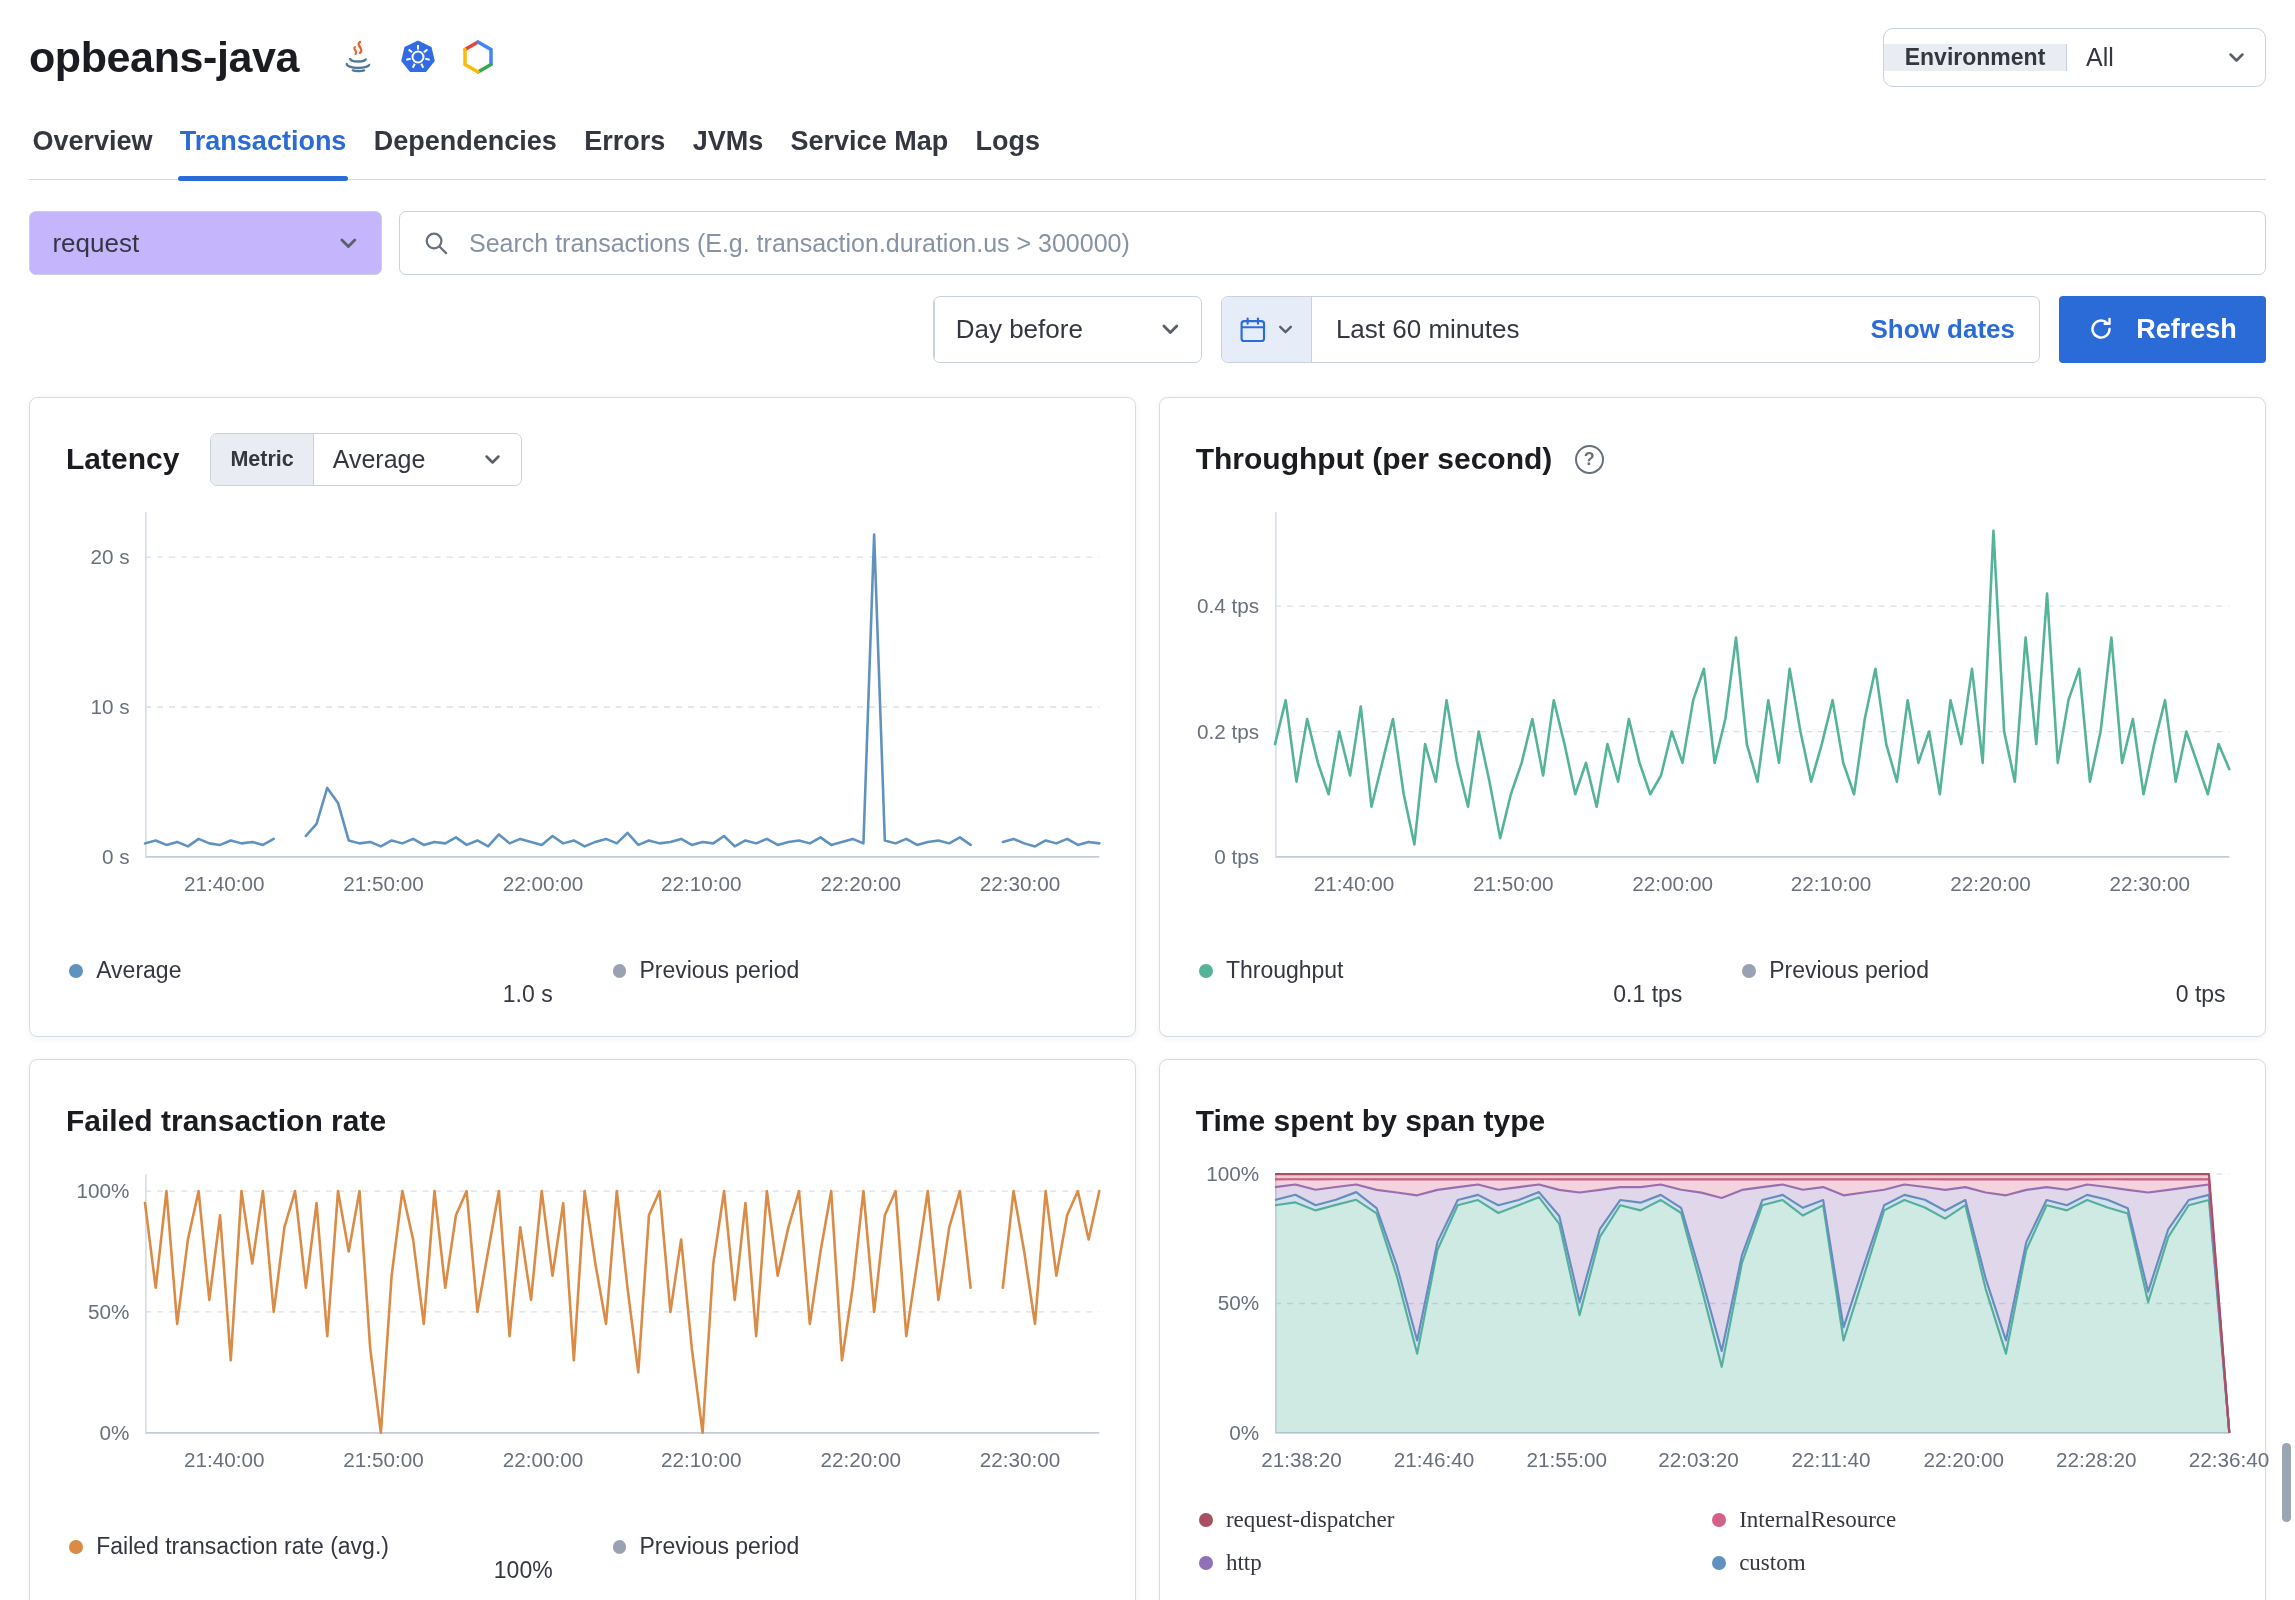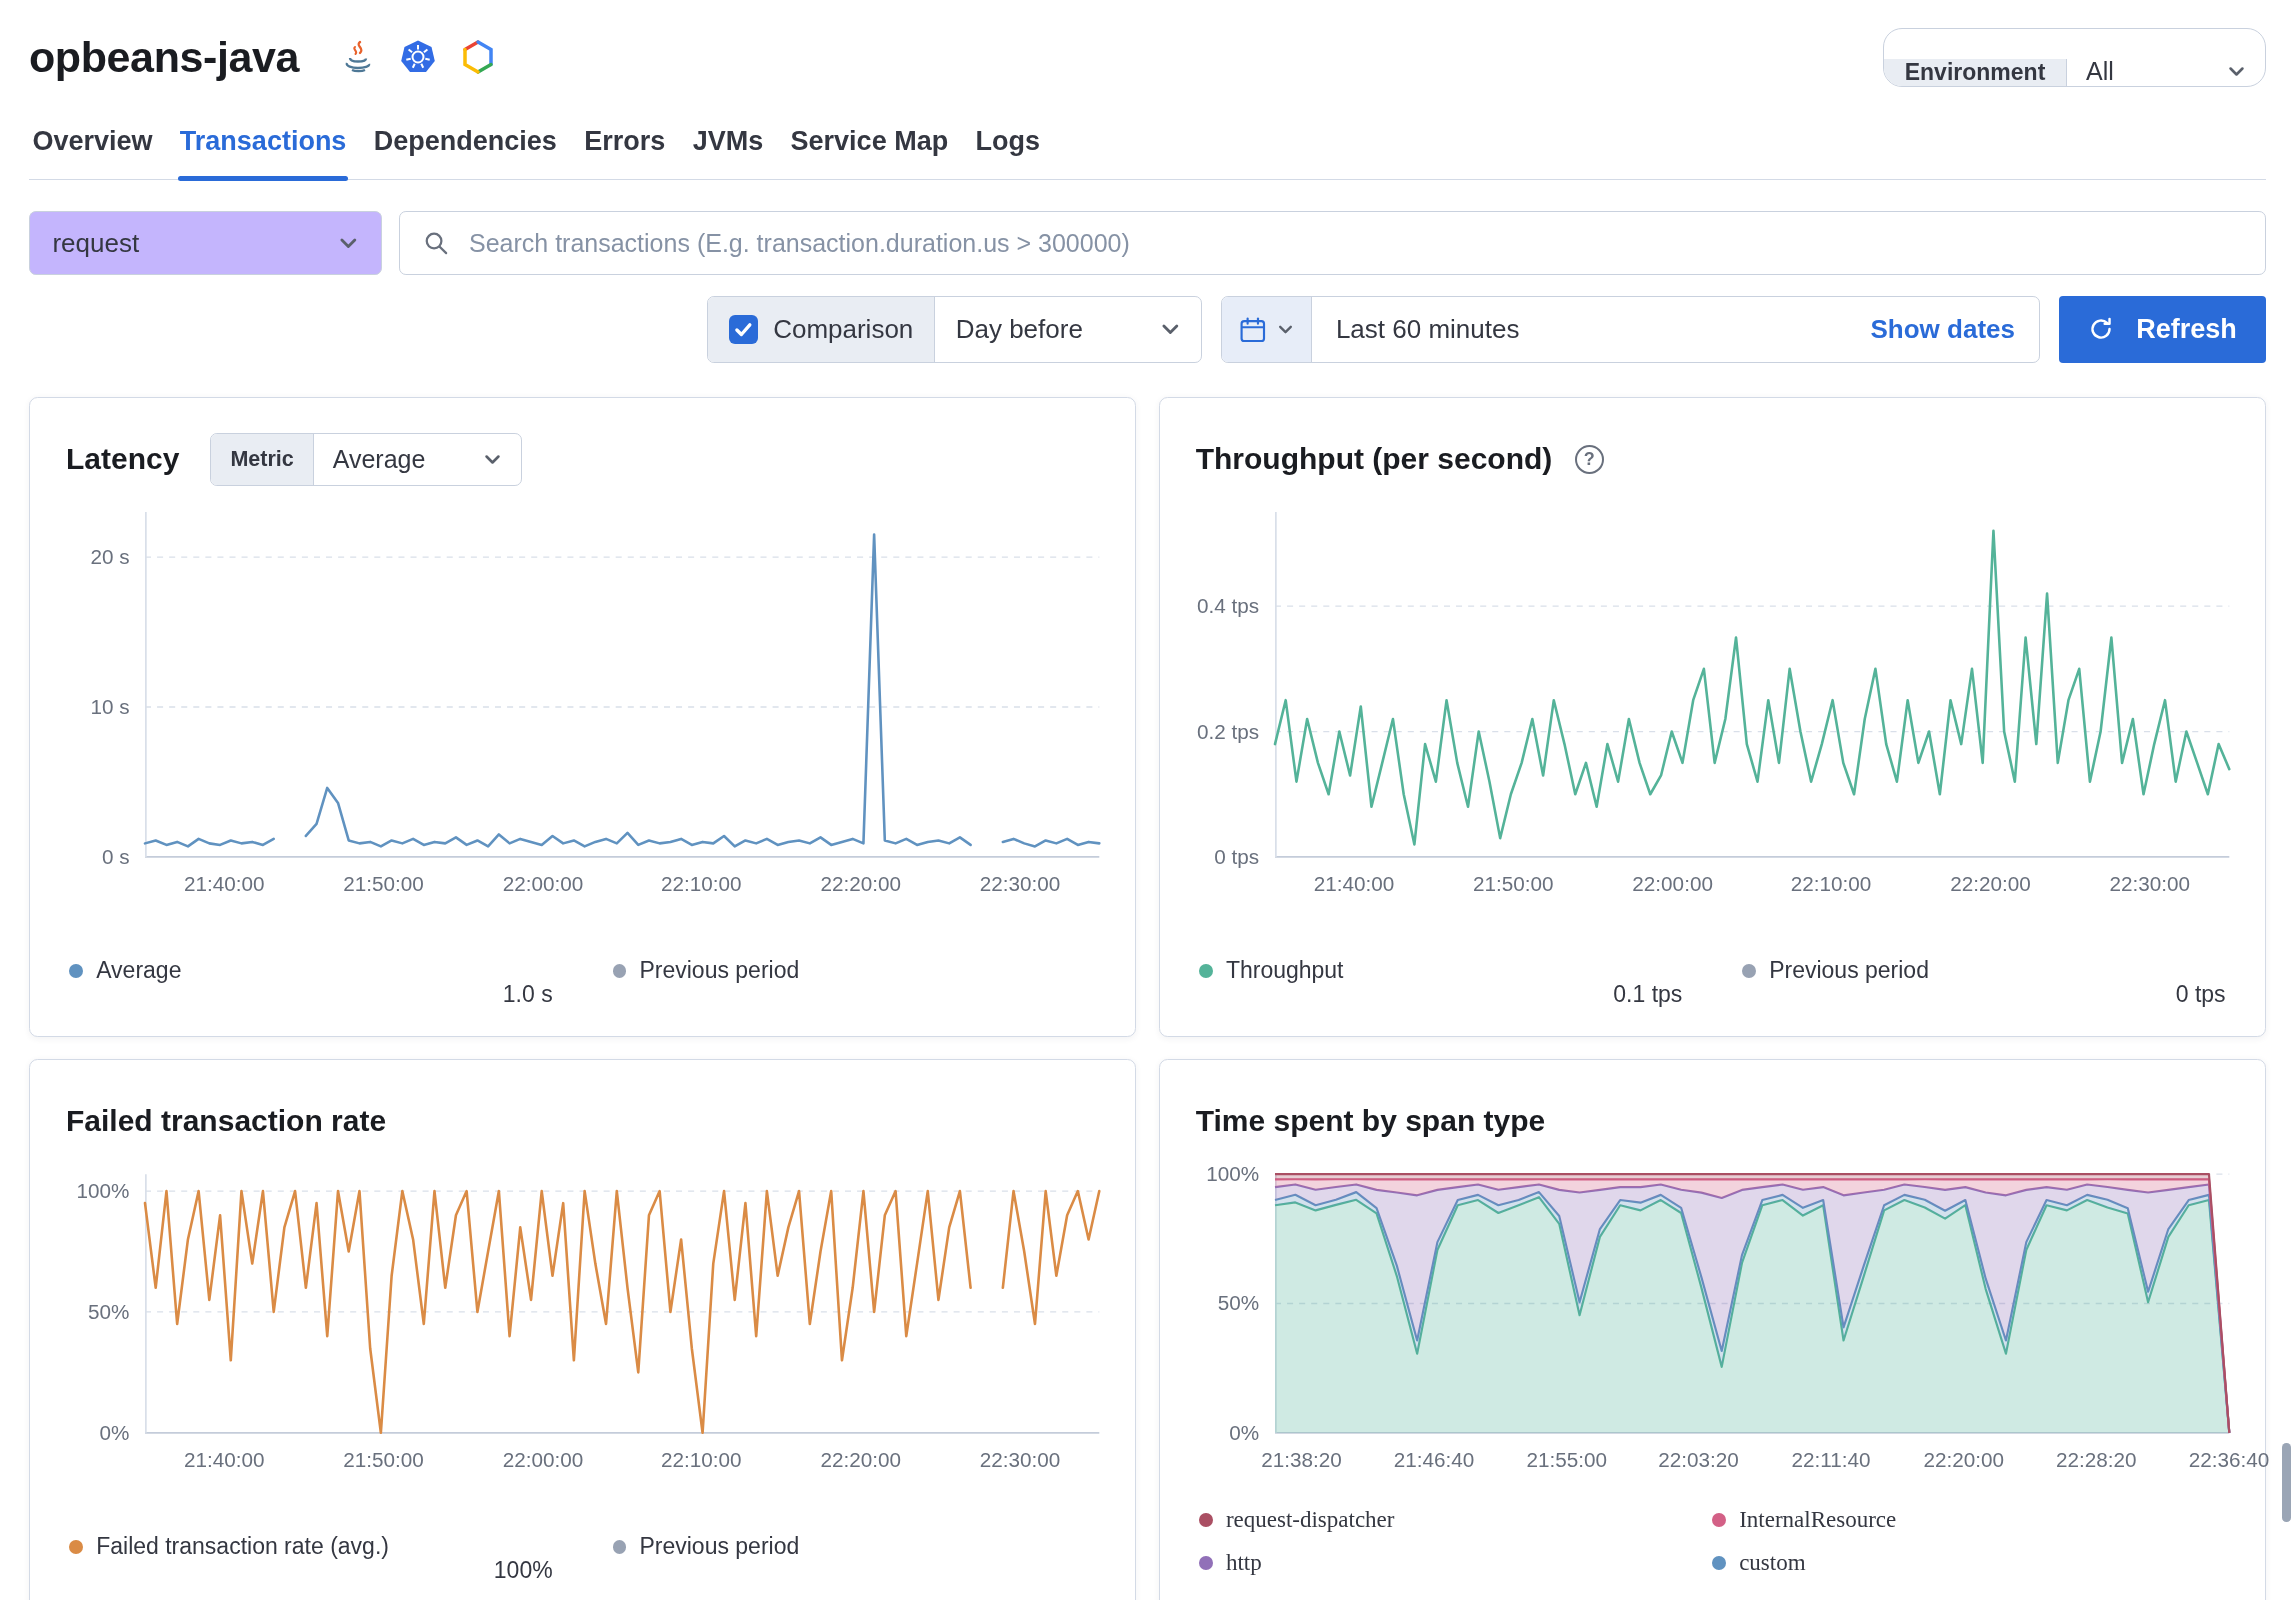--- a/index.html
+++ b/index.html
@@ -8,22 +8,22 @@
     overflow: hidden; background: #fff;
     font-family: "Liberation Sans", sans-serif; color: #343741;
     --accent: #2a6bd8;
   }
   .header { padding: 26px 29px 0; position: relative; }
   .title-row { display: flex; align-items: center; position: relative; height: 62px; }
   .page-title { font-size: 43px; font-weight: 700; color: #1a1c21; margin: 0; letter-spacing: -0.4px; }
   .svc-icons { display: flex; gap: 24px; margin-left: 41px; align-items: center; }
   .svc-icons .badge { width: 36px; height: 36px; display: flex; align-items: center; justify-content: center; }
 
-  .env-control { position: absolute; right: 0; top: 1.7px; display: flex; align-items: flex-end;
-    border: 0.9px solid #c9d1de; border-radius: 19px; overflow: hidden; height: 59px; background: #fff; }
+  .env-control { position: absolute; right: 0; top: 1.7px; display: flex; align-items: center;
+    border: 0.9px solid #c9d1de; border-radius: 10px; overflow: hidden; height: 59px; background: #fff; }
   .env-label { background: #e9edf3; display: flex; align-items: center; padding: 0 20.7px;
     font-weight: 600; font-size: 23px; color: #343741; border-right: 0.9px solid #c9d1de; }
   .env-value { display: flex; align-items: center; justify-content: space-between; width: 198px;
     padding: 0 19px; font-size: 25px; cursor: pointer; }
 
   .tabs { display: flex; gap: 24px; margin: 22.4px 29px 0; border-bottom: 1.7px solid #d3dae6; padding: 0 1.7px; }
   .tab { font-size: 27px; font-weight: 600; color: #343741; padding: 15.5px 1.7px 22.4px; background: none;
     border: none; position: relative; cursor: pointer; font-family: inherit; }
   .tab.active { color: var(--accent); }
   .tab.active::after { content: ''; position: absolute; left: 0; right: 0; bottom: -1.7px; height: 5.2px;
@@ -167,28 +167,20 @@
           <circle cx="14" cy="14" r="8.5" fill="none" stroke="#69707d" stroke-width="2.6"></circle>
           <line x1="20.5" y1="20.5" x2="28" y2="28" stroke="#69707d" stroke-width="2.6" stroke-linecap="round"></line>
         </svg>
     </span>
     <input type="text" value="" placeholder="Search transactions (E.g. transaction.duration.us &gt; 300000)" style="">
   </div>
 </div>
 
 <div class="controls-row">
   <div class="group">
-    <div class="comparison-left">
-      <span class="checkbox">
-        <svg viewBox="0 0 16 16" width="20.7" height="20.7">
-            <polyline points="3,8.5 6.5,12 13,4.5" fill="none" stroke="#fff" stroke-width="2.6" stroke-linecap="round" stroke-linejoin="round"></polyline>
-          </svg>
-      </span>
-      <span class="comparison-label">Comparison</span>
-    </div>
     <div class="comparison-select">
       <span>Day before</span>
       <span class="chev">
         <svg viewBox="0 0 16 16" width="20.7" height="20.7">
             <polyline points="3,5.5 8,10.5 13,5.5" fill="none" stroke="#5a606b" stroke-width="2.2" stroke-linecap="round" stroke-linejoin="round"></polyline>
           </svg>
       </span>
     </div>
   </div>
 

